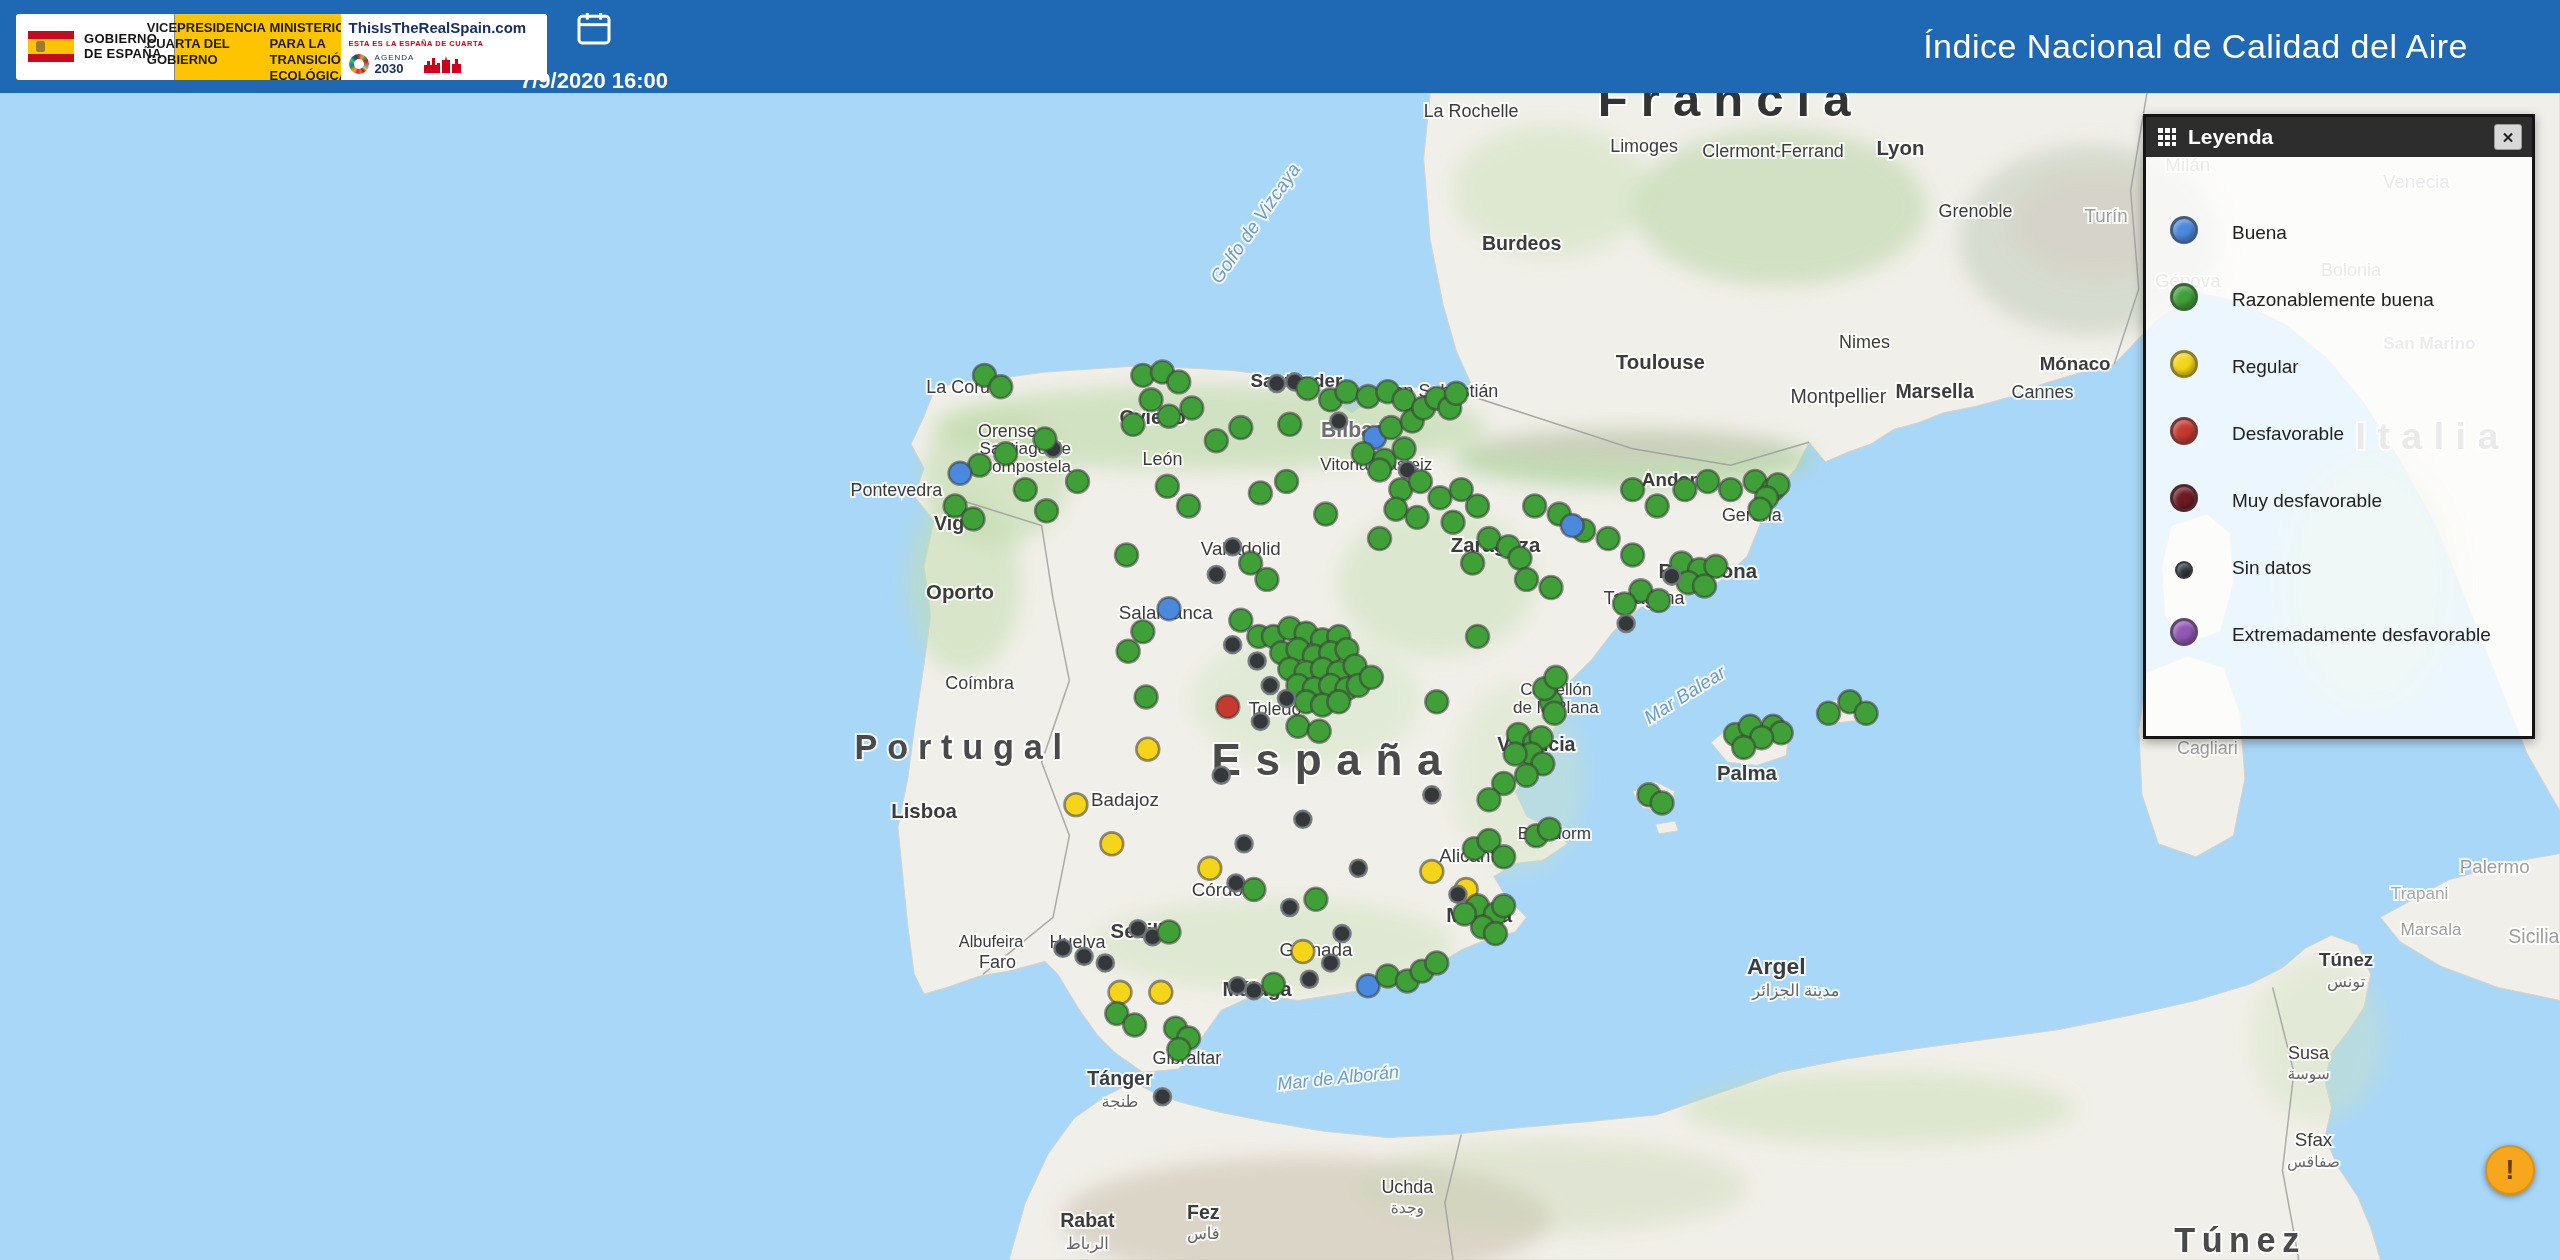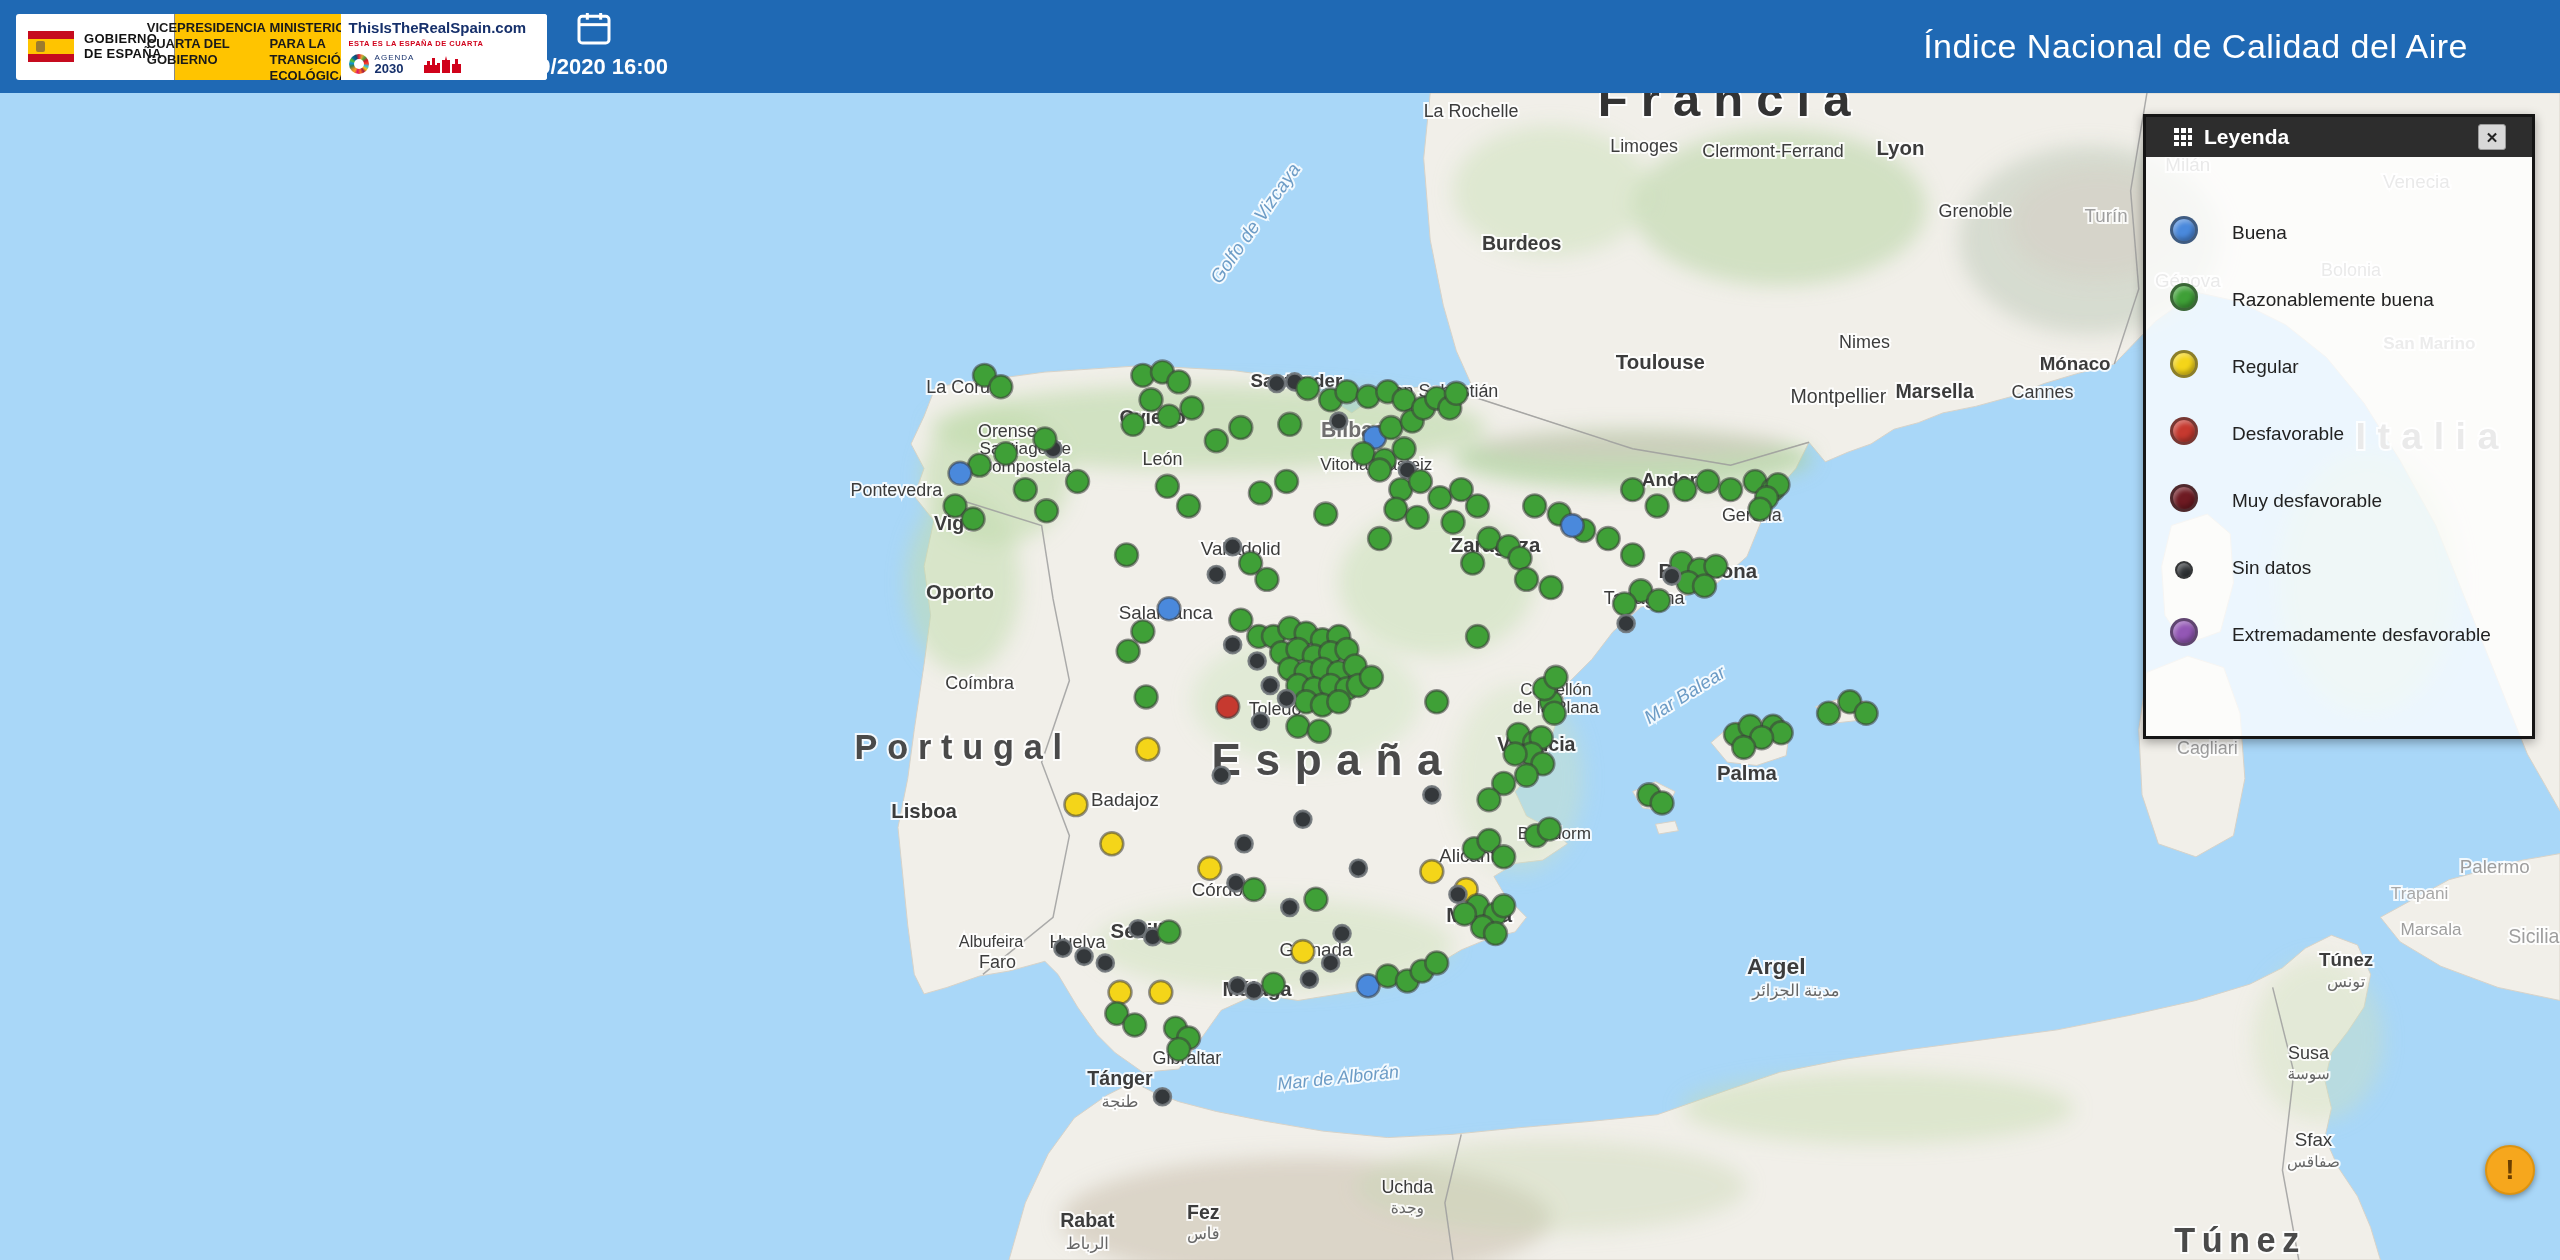--- a/index.html
+++ b/index.html
@@ -18,31 +18,31 @@
   .campaign-sub{font-size:7.5px;font-weight:700;color:#d0021b;letter-spacing:.5px;margin-top:1px;}
   .agenda-row{display:flex;align-items:center;gap:6px;margin-top:3px;}
   .agenda-ring{width:20px;height:20px;border-radius:50%;background:conic-gradient(#e5243b,#dda63a,#4c9f38,#c5192d,#ff3a21,#26bde2,#fcc30b,#a21942,#fd6925,#dd1367,#fd9d24,#bf8b2e,#3f7e44,#0a97d9,#56c02b,#00689d,#19486a,#e5243b);display:flex;align-items:center;justify-content:center;}
   .agenda-ring .hole{width:10px;height:10px;border-radius:50%;background:#fff;}
   .agenda-text{display:flex;flex-direction:column;line-height:1;color:#16306b;}
   .agenda-text span{font-size:8px;letter-spacing:1px;}
   .agenda-text b{font-size:13px;}
   .skyline{width:40px;height:18px;margin-left:4px;}
   .date-block{position:absolute;left:509px;top:8px;width:170px;text-align:center;color:#fff;cursor:pointer;}
   .cal-icon{display:inline-block;}
-  .date-text{font-size:22px;font-weight:700;margin-top:2px;white-space:nowrap;}
+  .date-text{font-size:22px;font-weight:700;margin-top:16px;white-space:nowrap;}
   h1{margin:0 92px 0 auto;font-size:34px;font-weight:500;color:#fff;letter-spacing:.5px;}
 
   
   #map{position:relative;width:2560px;height:1167px;background:#a9d7f8;}
   #map-svg{position:absolute;left:0;top:0;width:2560px;height:1167px;display:block;}
   #map-svg text{font-family:"Liberation Sans",sans-serif;}
 
   
   #legend{position:absolute;left:2143px;top:21px;width:392px;height:625px;border:3px solid #151515;background:rgba(255,255,255,.78);box-shadow:0 3px 10px rgba(0,0,0,.35);z-index:5;box-sizing:border-box;}
-  .legend-header{height:40px;background:rgba(22,22,22,.9);color:#fff;display:flex;align-items:center;padding:0 26px;gap:10px;font-size:21px;font-weight:700;}
+  .legend-header{height:40px;background:rgba(22,22,22,.9);color:#fff;display:flex;align-items:center;padding:0 10px;gap:10px;font-size:21px;font-weight:700;}
   .legend-close{margin-left:auto;width:28px;height:26px;background:#d8d8d8;border:1px solid #9a9a9a;border-radius:3px;color:#222;font-size:15px;font-weight:700;line-height:1;display:flex;align-items:center;justify-content:center;cursor:pointer;padding:0;font-family:"Liberation Sans",sans-serif;}
   .legend-items{list-style:none;margin:0;padding:20px 0 0 24px;}
   .legend-items li{display:flex;align-items:flex-end;height:67px;gap:34px;}
   .swatch{width:28px;height:28px;border-radius:50%;border:3px solid rgba(55,55,55,.55);box-sizing:border-box;box-shadow:inset -2px -3px 4px rgba(0,0,0,.28),inset 2px 3px 4px rgba(255,255,255,.35);flex:0 0 auto;}
   .swatch.small{width:18px;height:18px;border-width:2px;margin-left:5px;margin-right:5px;}
   .legend-label{font-size:19px;color:#222;}
 
   
   #alert-btn{position:absolute;left:2485px;top:1052px;width:50px;height:50px;border-radius:50%;background:#f6a71d;border:2px solid #dd9310;color:#6b3f00;font-size:28px;font-weight:900;display:flex;align-items:center;justify-content:center;cursor:pointer;box-shadow:0 2px 6px rgba(0,0,0,.4);z-index:6;font-family:"Liberation Sans",sans-serif;}
 </style>

